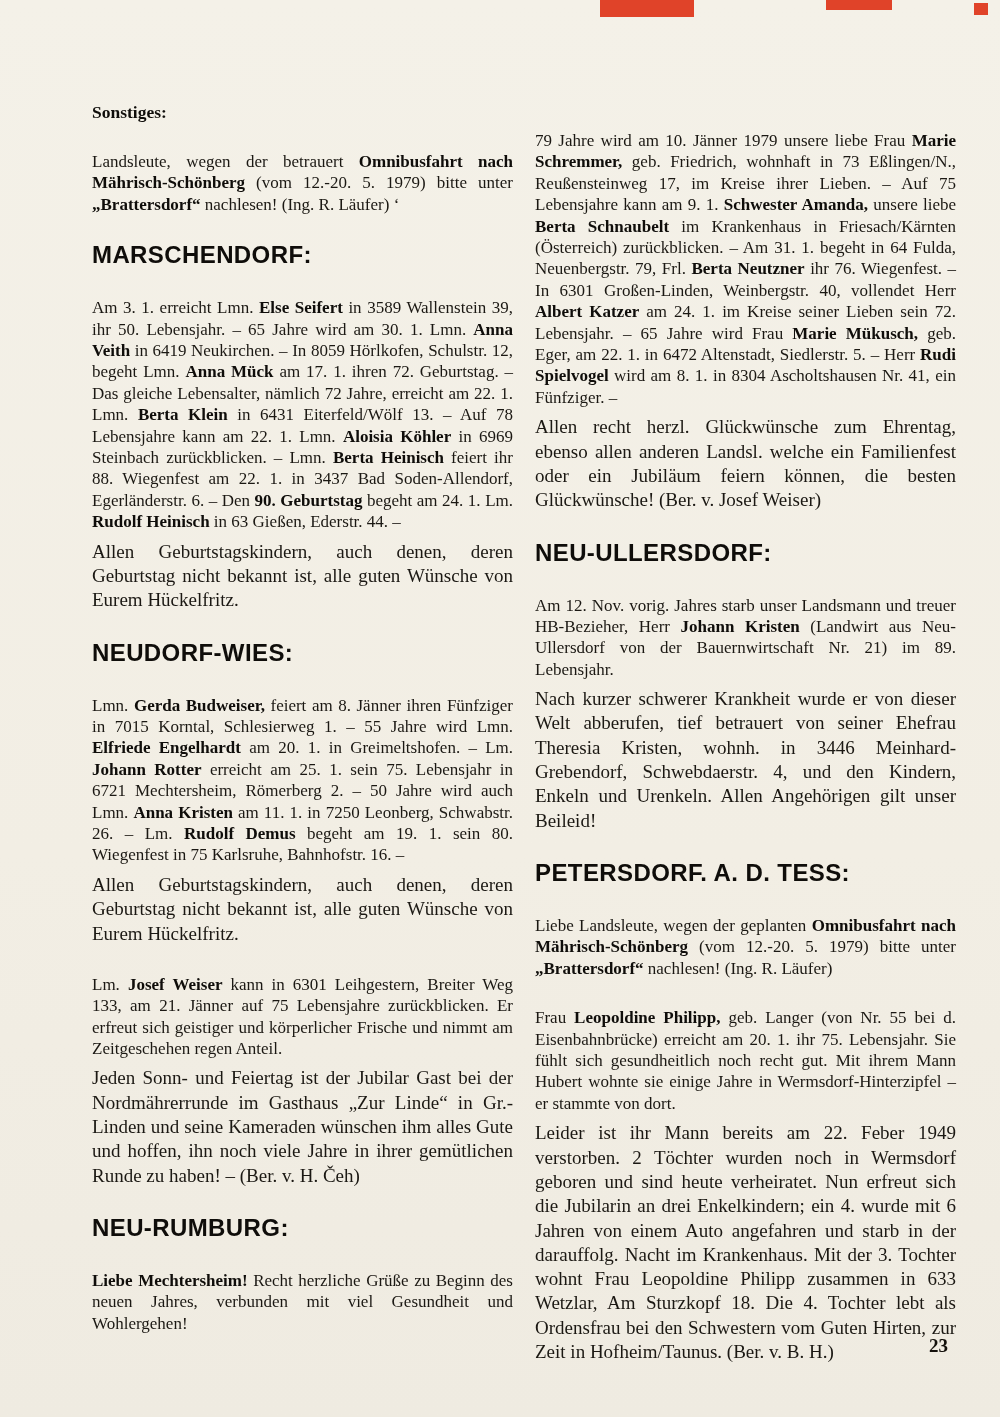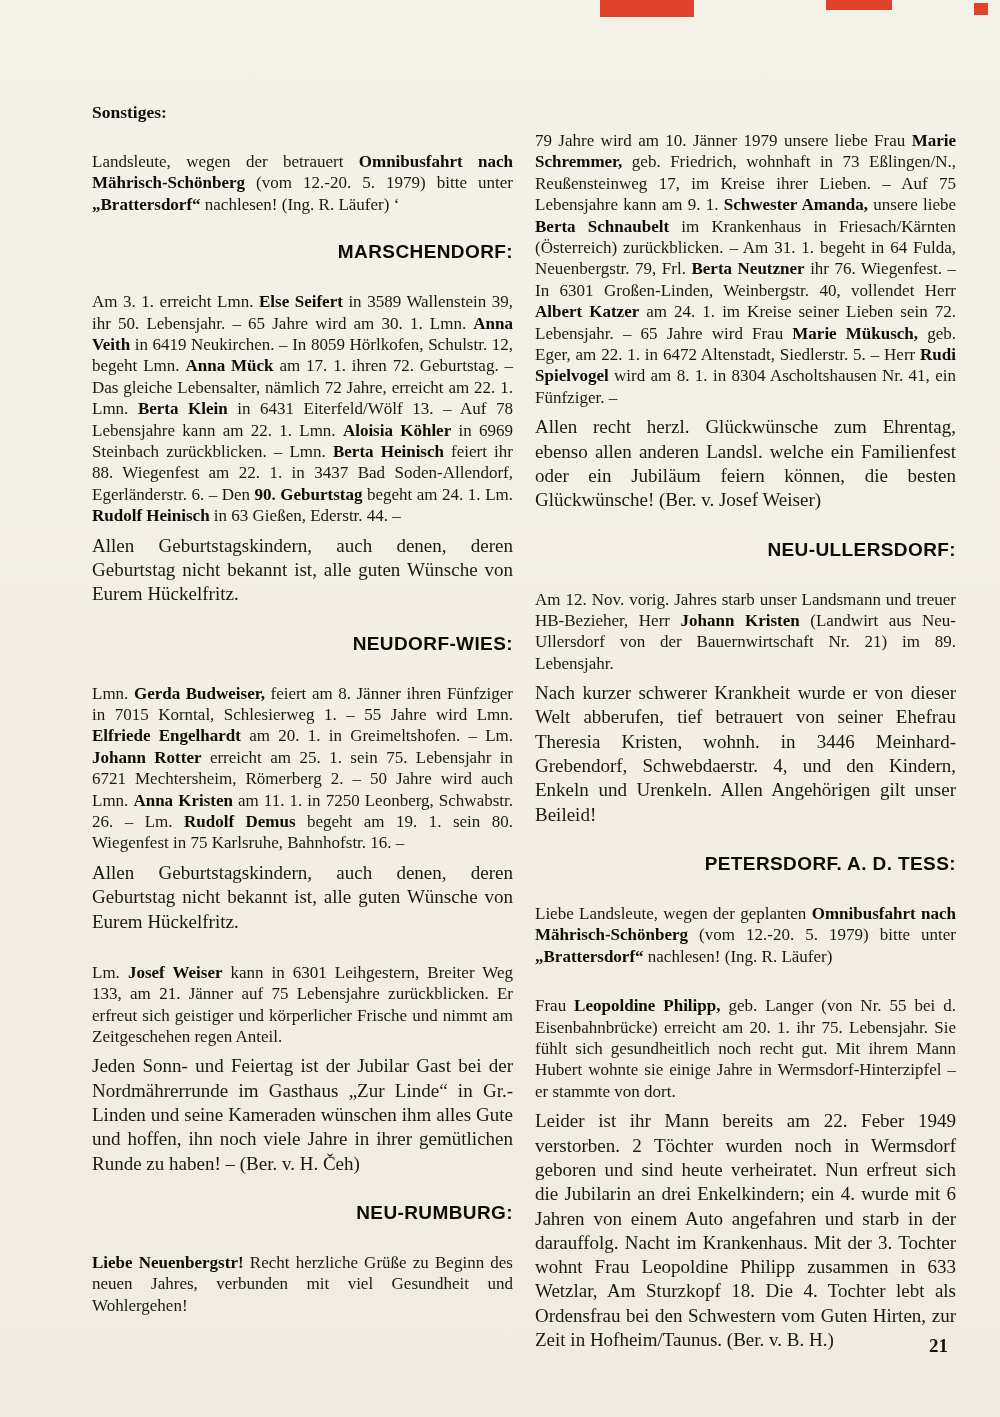--- a/index.html
+++ b/index.html
@@ -32,25 +32,24 @@
     hyphens: auto;
   }
   .col { width: 443px; }
   .section { margin: 0; }
   .heading {
     margin: 24px 0 8px 0;
     color: #0f0d0a;
   }
   .heading.major {
     font-family: "Liberation Sans", sans-serif;
-    font-size: 19px;
+    font-size: 24px;
     font-weight: bold;
     letter-spacing: 0.4px;
     margin: 26px 0 10px 0;
-    text-align: right;
   }
   .heading.minor {
     font-family: "Liberation Serif", serif;
     font-size: 17.5px;
     font-weight: bold;
     margin: 0 0 2px 0;
   }
   .section:first-child .heading { margin-top: 0; }
   .para {
     margin: 0 0 7px 0;
@@ -99,21 +98,21 @@
         </section>
         <section class="section">
           <h2 class="heading major">NEUDORF-WIES:</h2>
           <p class="para body"><span>Lmn. </span><b>Gerda Budweiser,</b><span> feiert am 8. Jänner ihren Fünfziger in 7015 Korntal, Schlesierweg 1. – 55 Jahre wird Lmn. </span><b>Elfriede Engelhardt</b><span> am 20. 1. in Greimeltshofen. – Lm. </span><b>Johann Rotter</b><span> erreicht am 25. 1. sein 75. Lebensjahr in 6721 Mechtersheim, Römerberg 2. – 50 Jahre wird auch Lmn. </span><b>Anna Kristen</b><span> am 11. 1. in 7250 Leonberg, Schwabstr. 26. – Lm. </span><b>Rudolf Demus</b><span> begeht am 19. 1. sein 80. Wiegenfest in 75 Karlsruhe, Bahnhofstr. 16. –</span></p>
           <p class="para small"><span>Allen Geburtstagskindern, auch denen, deren Geburtstag nicht bekannt ist, alle guten Wünsche von Eurem Hückelfritz.</span></p>
           <p class="para body"><span>Lm. </span><b>Josef Weiser</b><span> kann in 6301 Leihgestern, Breiter Weg 133, am 21. Jänner auf 75 Lebensjahre zurückblicken. Er erfreut sich geistiger und körperlicher Frische und nimmt am Zeitgeschehen regen Anteil.</span></p>
           <p class="para small"><span>Jeden Sonn- und Feiertag ist der Jubilar Gast bei der Nordmährerrunde im Gasthaus „Zur Linde“ in Gr.-Linden und seine Kameraden wünschen ihm alles Gute und hoffen, ihn noch viele Jahre in ihrer gemütlichen Runde zu haben! – (Ber. v. H. Čeh)</span></p>
         </section>
         <section class="section">
           <h2 class="heading major">NEU-RUMBURG:</h2>
-          <p class="para body"><b>Liebe Neuenbergstr!</b><span> Recht herzliche Grüße zu Beginn des neuen Jahres, verbunden mit viel Gesundheit und Wohlergehen!</span></p>
+          <p class="para body"><b>Liebe Mechtersheim!</b><span> Recht herzliche Grüße zu Beginn des neuen Jahres, verbunden mit viel Gesundheit und Wohlergehen!</span></p>
         </section>
       </div>
     <div class="col">
         <section class="section">
           <p class="para body"><span>79 Jahre wird am 10. Jänner 1979 unsere liebe Frau </span><b>Marie Schremmer,</b><span> geb. Friedrich, wohnhaft in 73 Eßlingen/N., Reußensteinweg 17, im Kreise ihrer Lieben. – Auf 75 Lebensjahre kann am 9. 1. </span><b>Schwester Amanda,</b><span> unsere liebe </span><b>Berta Schnaubelt</b><span> im Krankenhaus in Friesach/Kärnten (Österreich) zurückblicken. – Am 31. 1. begeht in 64 Fulda, Neuenbergstr. 79, Frl. </span><b>Berta Neutzner</b><span> ihr 76. Wiegenfest. – In 6301 Großen-Linden, Weinbergstr. 40, vollendet Herr </span><b>Albert Katzer</b><span> am 24. 1. im Kreise seiner Lieben sein 72. Lebensjahr. – 65 Jahre wird Frau </span><b>Marie Mükusch,</b><span> geb. Eger, am 22. 1. in 6472 Altenstadt, Siedlerstr. 5. – Herr </span><b>Rudi Spielvogel</b><span> wird am 8. 1. in 8304 Ascholtshausen Nr. 41, ein Fünfziger. –</span></p>
           <p class="para small"><span>Allen recht herzl. Glückwünsche zum Ehrentag, ebenso allen anderen Landsl. welche ein Familienfest oder ein Jubiläum feiern können, die besten Glückwünsche! (Ber. v. Josef Weiser)</span></p>
         </section>
         <section class="section">
           <h2 class="heading major">NEU-ULLERSDORF:</h2>
           <p class="para body"><span>Am 12. Nov. vorig. Jahres starb unser Landsmann und treuer HB-Bezieher, Herr </span><b>Johann Kristen</b><span> (Landwirt aus Neu-Ullersdorf von der Bauernwirtschaft Nr. 21) im 89. Lebensjahr.</span></p>
@@ -121,15 +120,15 @@
         </section>
         <section class="section">
           <h2 class="heading major">PETERSDORF. A. D. TESS:</h2>
           <p class="para body"><span>Liebe Landsleute, wegen der geplanten </span><b>Omnibusfahrt nach Mährisch-Schönberg</b><span> (vom 12.-20. 5. 1979) bitte unter </span><b>„Brattersdorf“</b><span> nachlesen! (Ing. R. Läufer)</span></p>
           <p class="para body"><span>Frau </span><b>Leopoldine Philipp,</b><span> geb. Langer (von Nr. 55 bei d. Eisenbahnbrücke) erreicht am 20. 1. ihr 75. Lebensjahr. Sie fühlt sich gesundheitlich noch recht gut. Mit ihrem Mann Hubert wohnte sie einige Jahre in Wermsdorf-Hinterzipfel – er stammte von dort.</span></p>
           <p class="para small"><span>Leider ist ihr Mann bereits am 22. Feber 1949 verstorben. 2 Töchter wurden noch in Wermsdorf geboren und sind heute verheiratet. Nun erfreut sich die Jubilarin an drei Enkelkindern; ein 4. wurde mit 6 Jahren von einem Auto angefahren und starb in der darauffolg. Nacht im Krankenhaus. Mit der 3. Tochter wohnt Frau Leopoldine Philipp zusammen in 633 Wetzlar, Am Sturzkopf 18. Die 4. Tochter lebt als Ordensfrau bei den Schwestern vom Guten Hirten, zur Zeit in Hofheim/Taunus. (Ber. v. B. H.)</span></p>
         </section>
       </div>
   </div>
 
-  <div class="page-number">21</div>
+  <div class="page-number">23</div>
 
 </div>
 
 </body></html>

